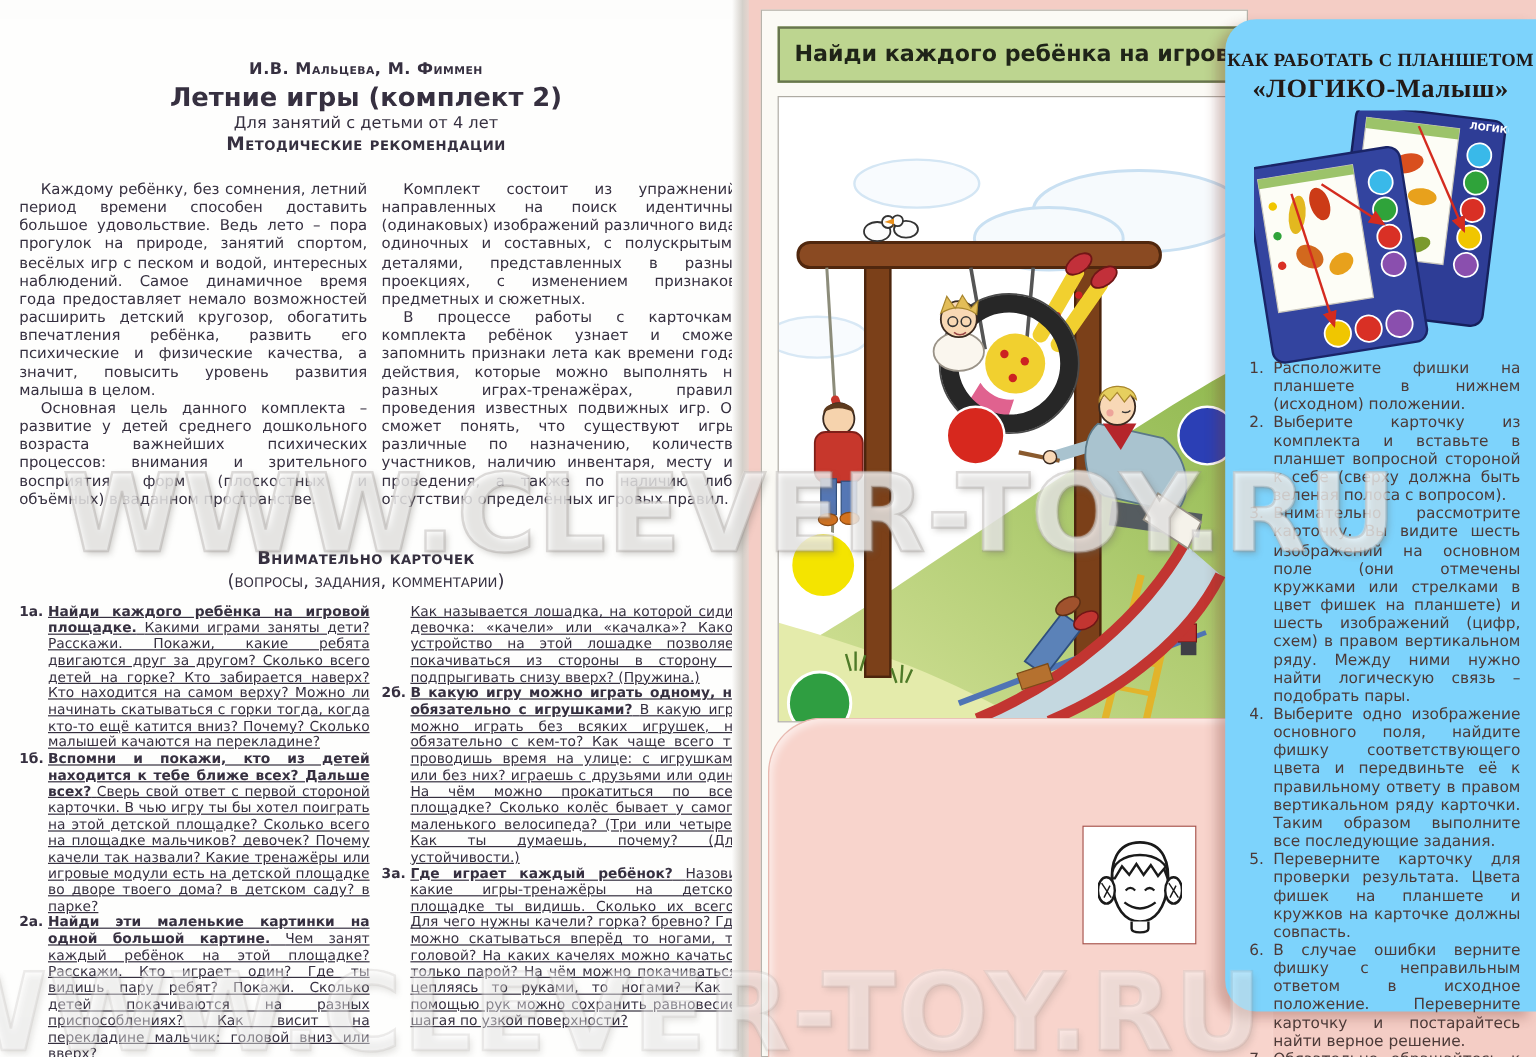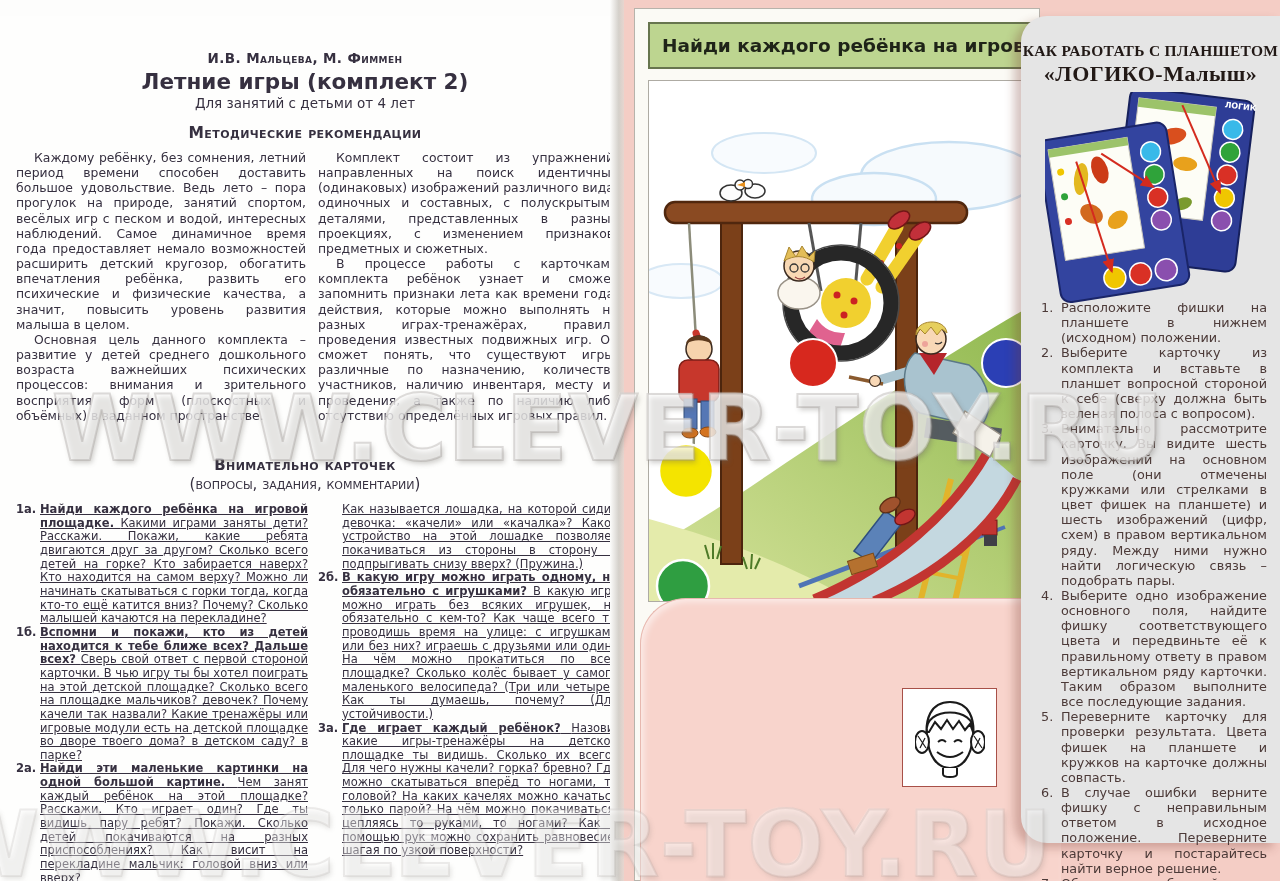--- a/index.html
+++ b/index.html
@@ -4,21 +4,21 @@
 <style>
   html,body{margin:0;padding:0;background:#e8e6e2;}
   .stage{position:relative;width:1280px;height:881px;background:#fdfdfc;overflow:hidden;
          font-family:"DejaVu Sans",sans-serif;color:#363040;}
   
   .left-page{position:absolute;left:0;top:16px;width:622px;height:881px;background:#fefefd;}
   .lp-header{position:absolute;left:0;top:34px;width:610px;text-align:center;}
   .authors{font-size:13.5px;font-weight:600;font-variant:small-caps;letter-spacing:.4px;}
   .lp-title{font-size:21.5px;font-weight:bold;margin-top:3px;}
   .lp-subtitle{font-size:13.5px;margin-top:1px;}
-  .method-title{font-size:15.5px;font-weight:600;font-variant:small-caps;letter-spacing:.4px;margin-top:13px;}
+  .method-title{font-size:15.5px;font-weight:600;font-variant:small-caps;letter-spacing:.4px;}
   .col{position:absolute;top:134px;}
   .col1{left:16px;width:290px;}
   .col2{left:318px;width:300px;}
   .body-p{font-size:12.4px;line-height:15.15px;text-align:justify;text-indent:18px;margin:0;}
   .contents-header{position:absolute;left:0;top:440px;width:610px;text-align:center;}
   .contents-title{font-size:15px;font-weight:600;font-variant:small-caps;letter-spacing:.4px;}
   .contents-subtitle{font-size:15px;font-variant:small-caps;margin-top:1px;}
   .qa{position:absolute;top:487px;text-decoration:underline;}
   .qa1{left:16px;width:292px;}
   .qa2{left:318px;width:300px;}
@@ -37,21 +37,21 @@
           padding-left:12px;font-size:18.5px;font-weight:bold;color:#1f2418;
           white-space:nowrap;overflow:hidden;}
   .illustration-frame{position:absolute;left:648px;top:80px;width:388px;height:520px;
           border:1px solid #aeaba3;background:#ffffff;overflow:hidden;box-sizing:content-box;}
   .flap{position:absolute;left:640px;top:598px;width:420px;height:283px;background:#f8d4cc;
         border-top-left-radius:46px;border-top:1px solid #e7b8af;border-left:1px solid #e7b8af;
         box-shadow:inset 3px 3px 6px rgba(255,255,255,.55);}
   .face-box{position:absolute;left:902px;top:688px;width:95px;height:99px;background:#fff;
         border:1px solid #a85048;box-sizing:border-box;display:flex;align-items:center;justify-content:center;}
   
-  .sidebar{position:absolute;left:1021px;top:16px;width:259px;height:827px;background:#e5e5e5;
+  .sidebar{position:absolute;left:1021px;top:16px;width:259px;height:827px;background:#7dd3fc;
         border-top-left-radius:26px;border-bottom-left-radius:26px;
         box-shadow:-7px 5px 10px rgba(120,60,50,.30);}
   .sb-title1{margin-top:26px;text-align:center;font-family:"Liberation Serif",serif;
         font-size:15.5px;font-weight:bold;color:#221916;letter-spacing:.3px;}
   .sb-title2{text-align:center;font-family:"Liberation Serif",serif;font-size:22px;
         font-weight:bold;color:#221916;letter-spacing:.5px;margin-top:1px;}
   .tablets{position:absolute;left:24px;top:76px;width:212px;height:212px;}
   .steps{position:absolute;left:20px;top:284px;width:226px;}
   .step{position:relative;font-size:12.8px;line-height:15.15px;text-align:justify;
         padding-left:20px;color:#4c3a38;}

